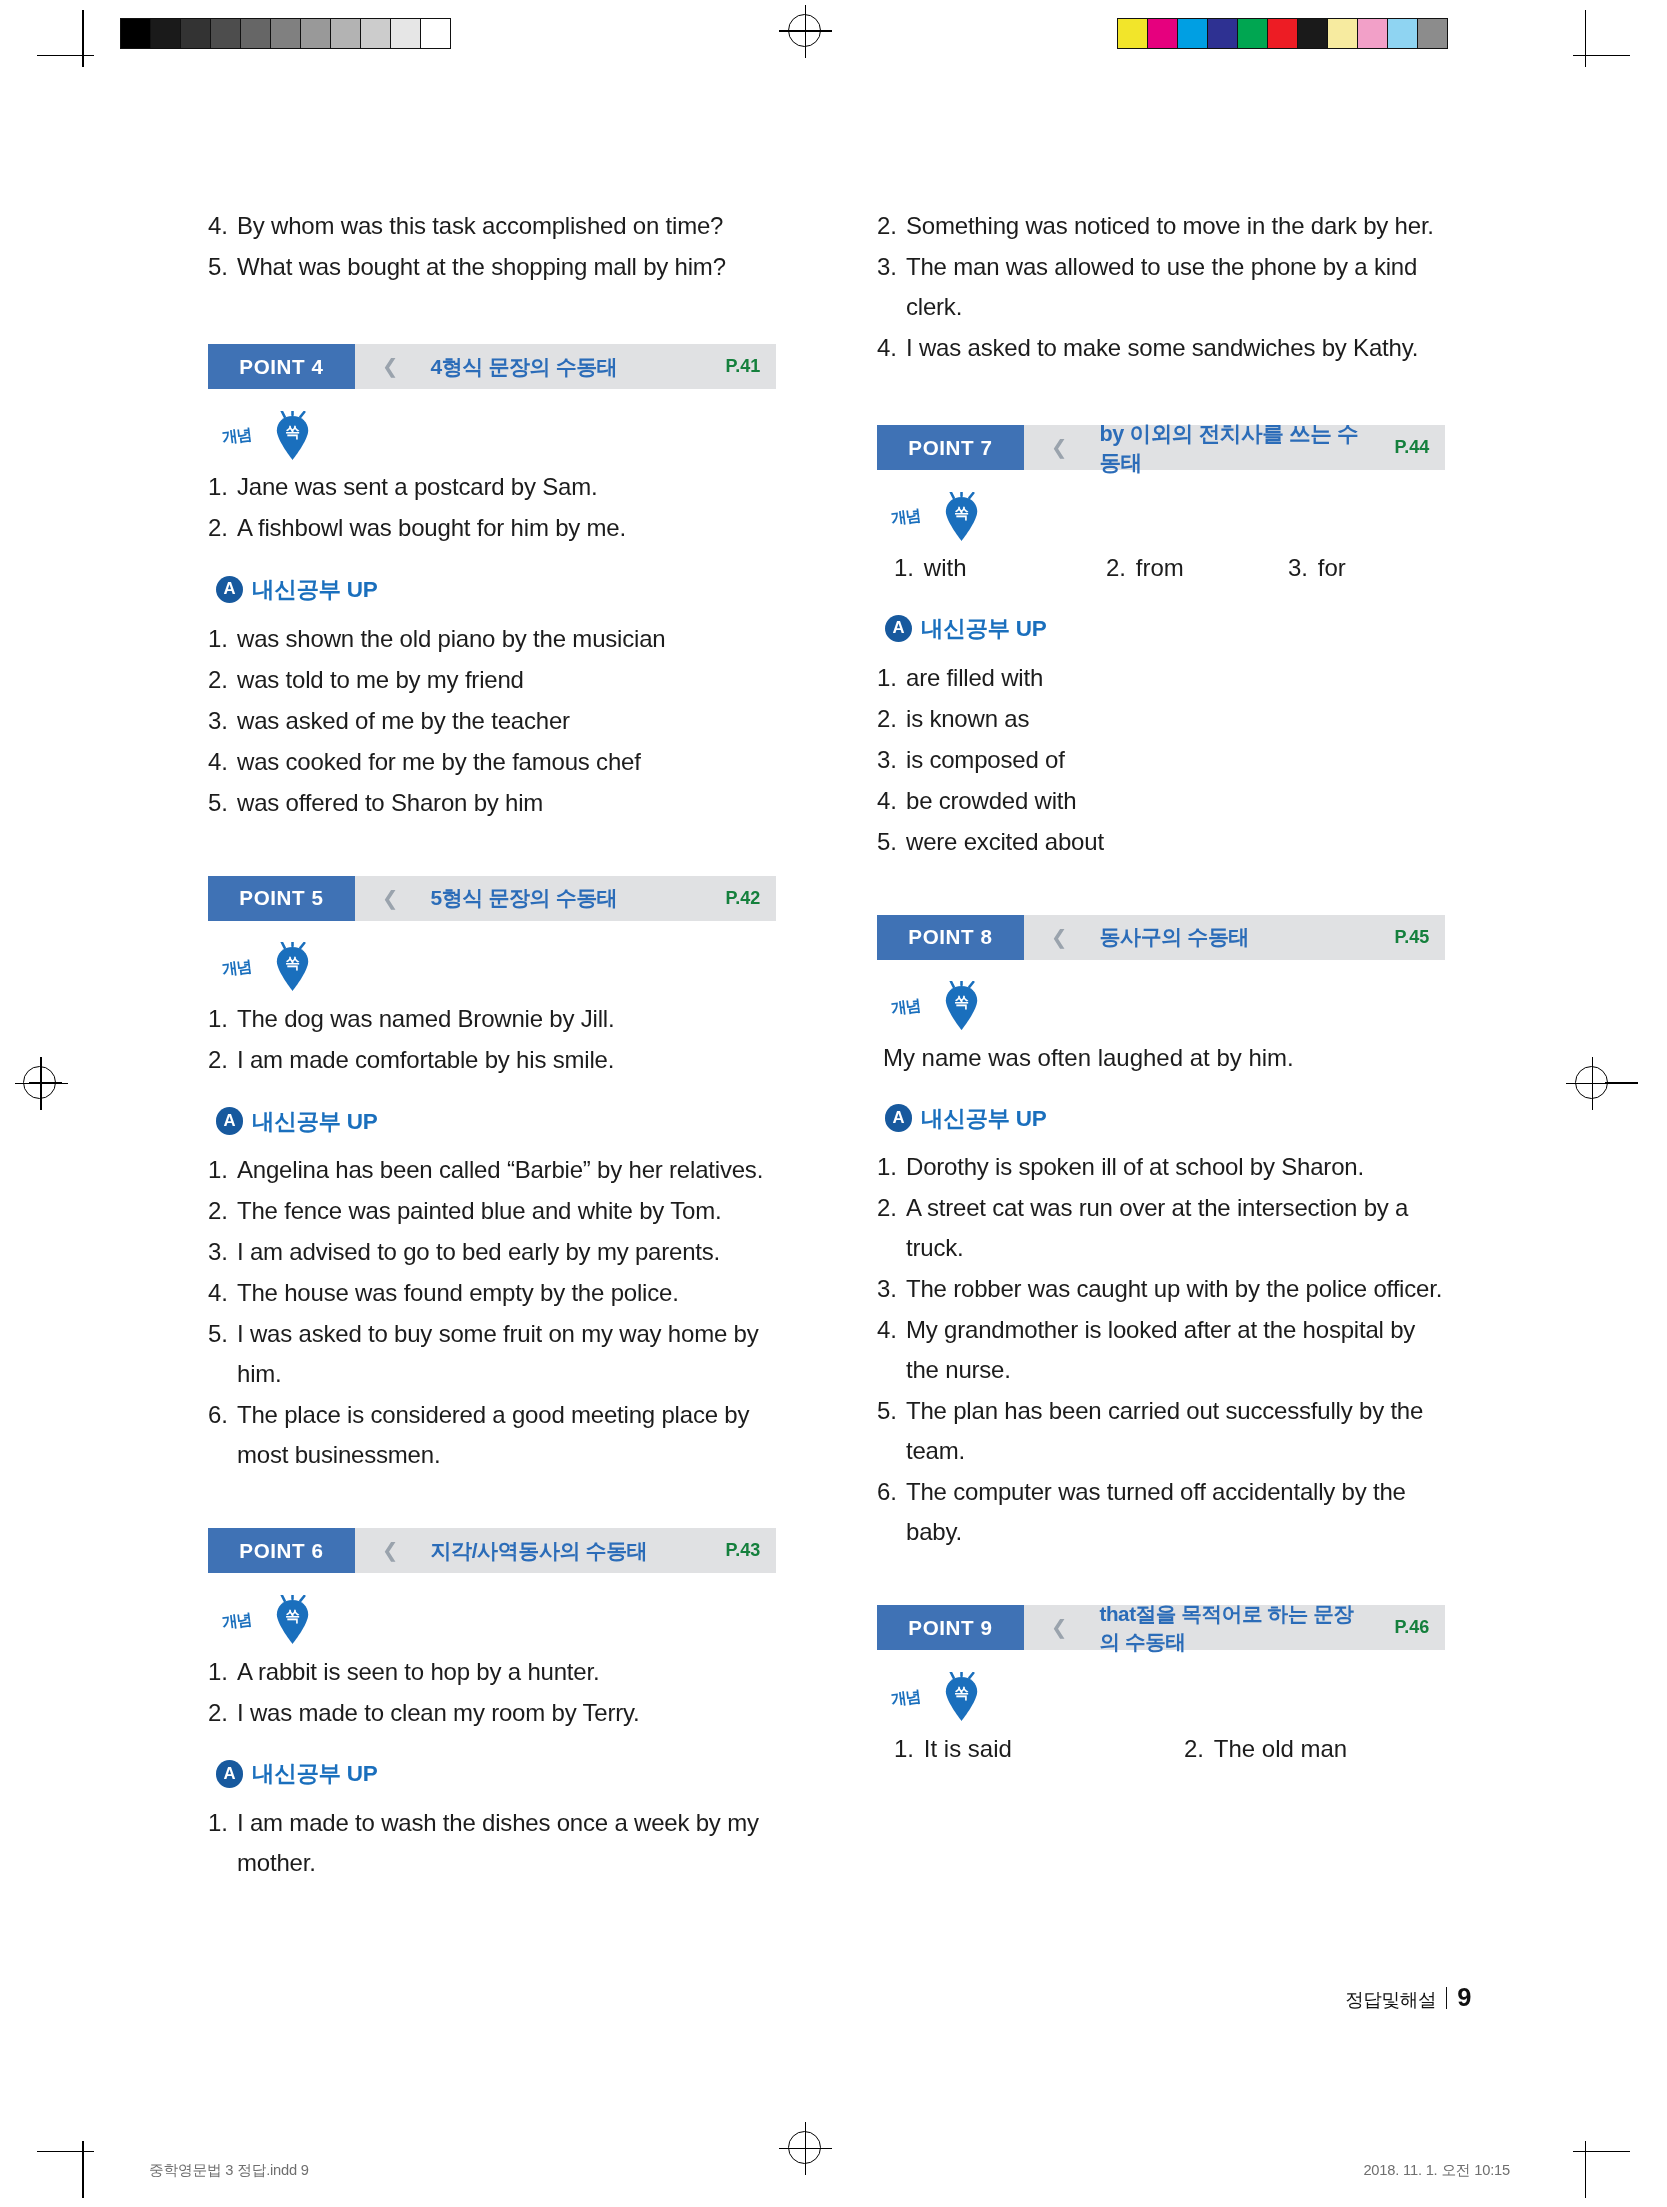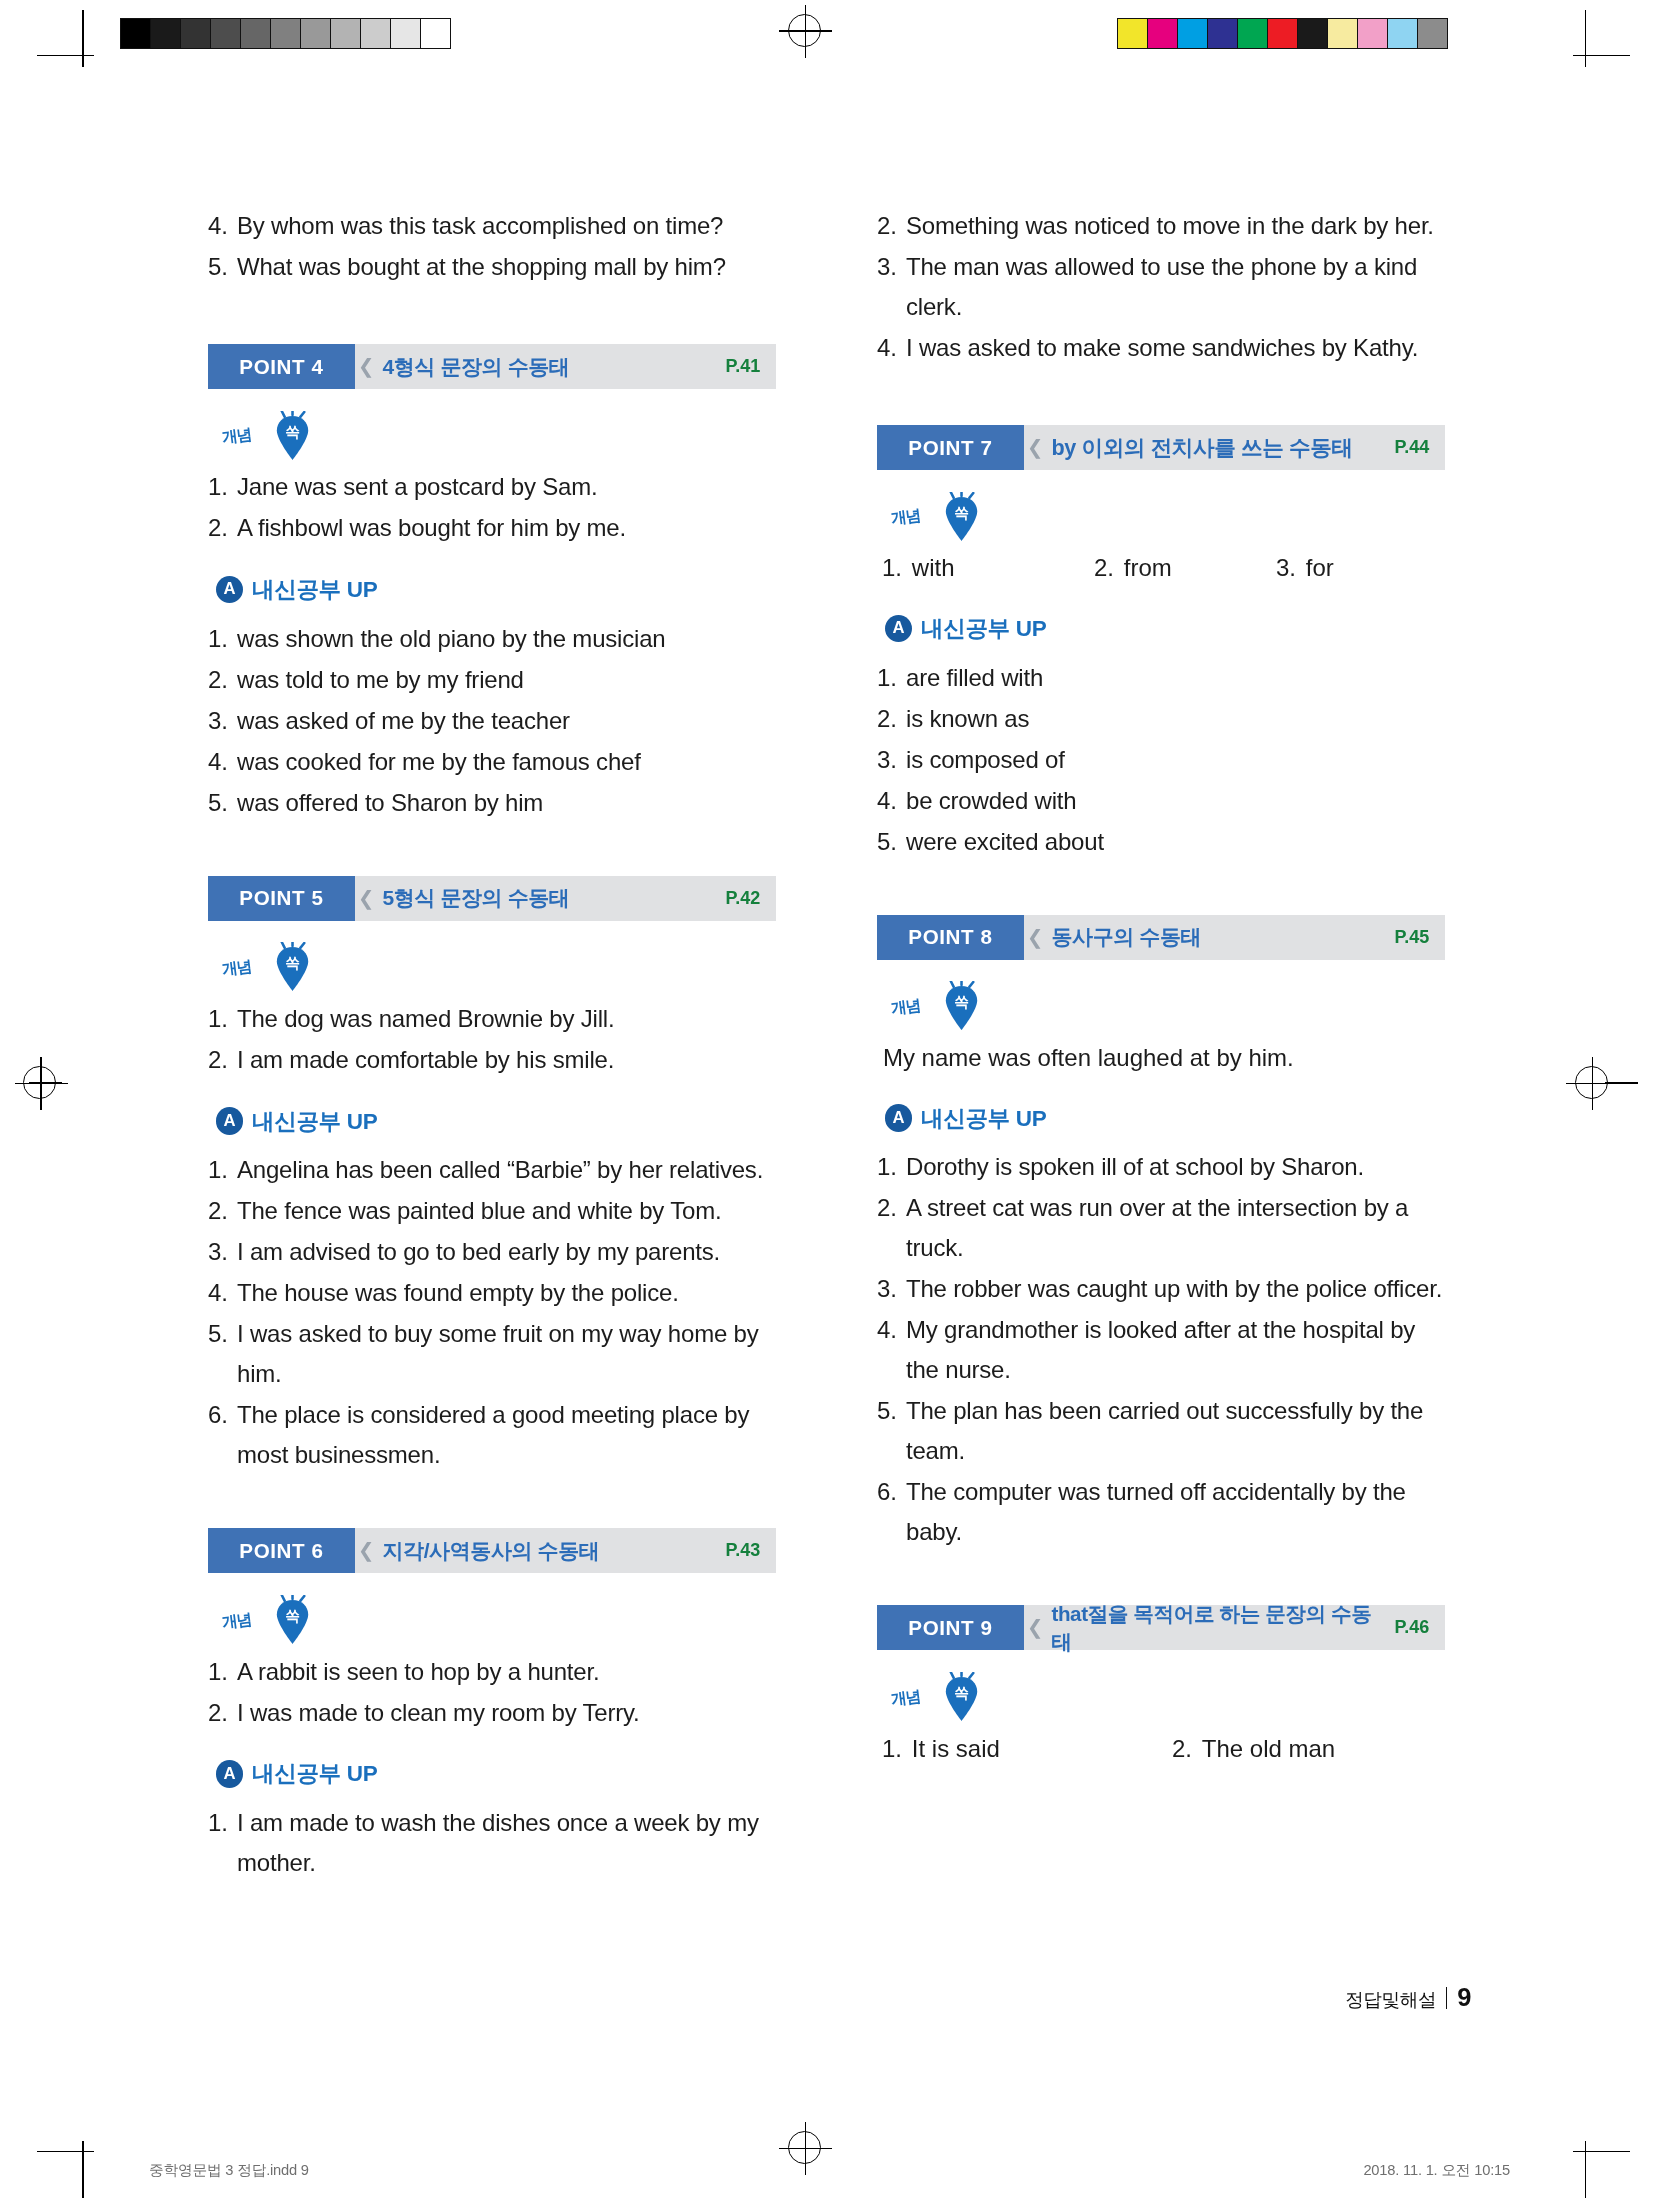--- a/index.html
+++ b/index.html
@@ -87,20 +87,21 @@
   .pre-list { margin-bottom: 57px; }
 
   
   .point-bar {
     position: relative;
     display: flex;
     align-items: stretch;
     height: 45px;
     background: #e0e1e3;
     margin-bottom: 21.6px;
+    gap: 24px;
   }
   .point-tag {
     position: relative;
     flex: 0 0 auto;
     min-width: 147px;
     background: #3f72b5;
     color: #ffffff;
     font-size: 20.6px;
     font-weight: bold;
     letter-spacing: 0.6px;
@@ -185,21 +186,21 @@
     color: #1a6fbd;
     letter-spacing: -0.3px;
   }
 
   
   .inline-row {
     display: flex;
     font-size: 24px;
     line-height: 39px;
     color: #1c1c1c;
-    margin-left: 5px;
+    margin-left: 17px;
   }
   .inline-row .cell { flex: 0 0 auto; }
   .inline-row .cell .n { margin-right: 9.8px; }
 
   .single-line {
     font-size: 24px;
     line-height: 39px;
     color: #1c1c1c;
     margin-left: 5.9px;
   }

